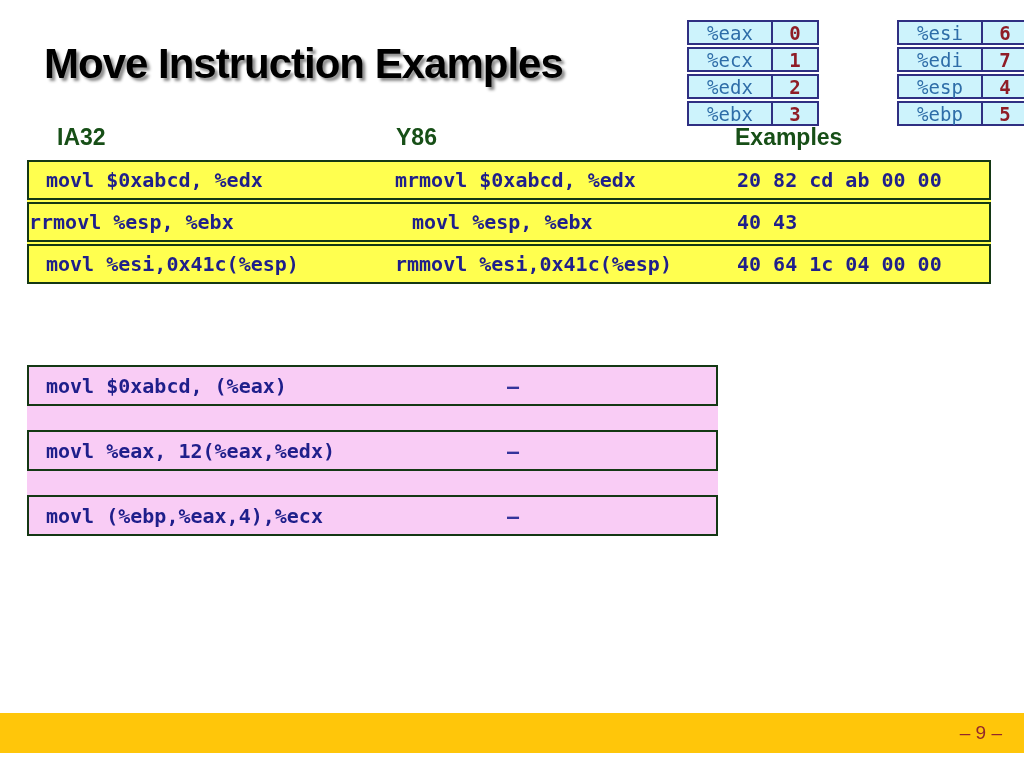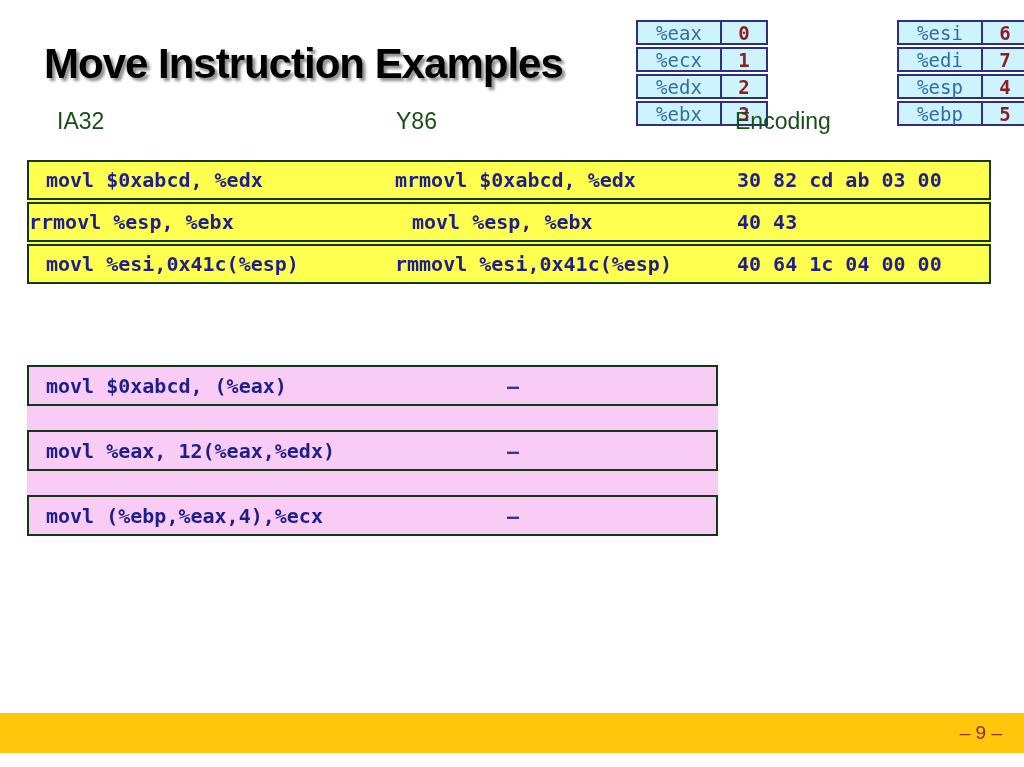--- a/index.html
+++ b/index.html
@@ -13,39 +13,39 @@
     position:absolute; left:44px; top:40px;
     font-size:42px; font-weight:bold; color:#000;
     letter-spacing:-1px;
     text-shadow:3px 3px 3px rgba(0,0,0,0.45);
     white-space:nowrap;
   }
   
   .reg-table {
     position:absolute; display:flex; flex-direction:column; gap:2px;
   }
-  .rt-a { left:636px; top:20px;border-radius:7px; }
+  .rt-a { left:687px; top:20px;border-radius:7px; }
   .rt-b { left:869px; top:20px;padding-left:28px; }
   .reg-row {
     display:flex; border:2px solid #2F2F82; background:#CDF3FC; height:25px;
   }
   .reg-name {
     width:84px; display:flex; align-items:center; justify-content:center;
     font-family:"DejaVu Sans Mono", monospace; font-size:19px;
     color:#2E6DA8; border-right:2px solid #2F2F82;
   }
   .reg-num {
     width:44px; display:flex; align-items:center; justify-content:center;
     font-family:"DejaVu Sans Mono", monospace; font-size:19px;
     font-weight:bold; color:#8F1D26;
   }
   
   .col-header {
-    position:absolute; top:108px;
-    font-size:23px; font-weight:normal; color:#174F17; white-space:nowrap;
+    position:absolute; top:124px;
+    font-size:23px; font-weight:bold; color:#174F17; white-space:nowrap;
   }
   .ch-ia32 { left:57px; }
   .ch-y86 { left:396px; }
   .ch-encoding { left:735px; }
   
   .asm-table {
     position:absolute; display:flex; flex-direction:column; gap:2px;
   }
   .valid-table { left:27px; top:160px; width:964px; background:#FFFF4F; }
   .invalid-table { left:27px; top:365px; width:691px; background:#F9CCF5;gap:24px; }
@@ -111,27 +111,27 @@
       <div class="reg-num">4</div>
     </div>
     <div class="reg-row">
       <div class="reg-name">%ebp</div>
       <div class="reg-num">5</div>
     </div>
   </div>
 
   <div class="col-header ch-ia32">IA32</div>
   <div class="col-header ch-y86">Y86</div>
-  <div class="col-header ch-encoding">Encoding</div>
+  <div class="col-header ch-encoding">Examples</div>
 
   <div class="asm-table valid-table">
     <div class="asm-row">
       <div class="asm-cell first">movl $0xabcd, %edx</div>
       <div class="asm-cell">mrmovl $0xabcd, %edx</div>
-      <div class="asm-cell">30 82 cd ab 03 00</div>
+      <div class="asm-cell">20 82 cd ab 00 00</div>
     </div>
     <div class="asm-row">
       <div class="asm-cell">rrmovl %esp, %ebx</div>
       <div class="asm-cell first">movl %esp, %ebx</div>
       <div class="asm-cell">40 43</div>
     </div>
     <div class="asm-row">
       <div class="asm-cell first">movl %esi,0x41c(%esp)</div>
       <div class="asm-cell">rmmovl %esi,0x41c(%esp)</div>
       <div class="asm-cell">40 64 1c 04 00 00</div>

